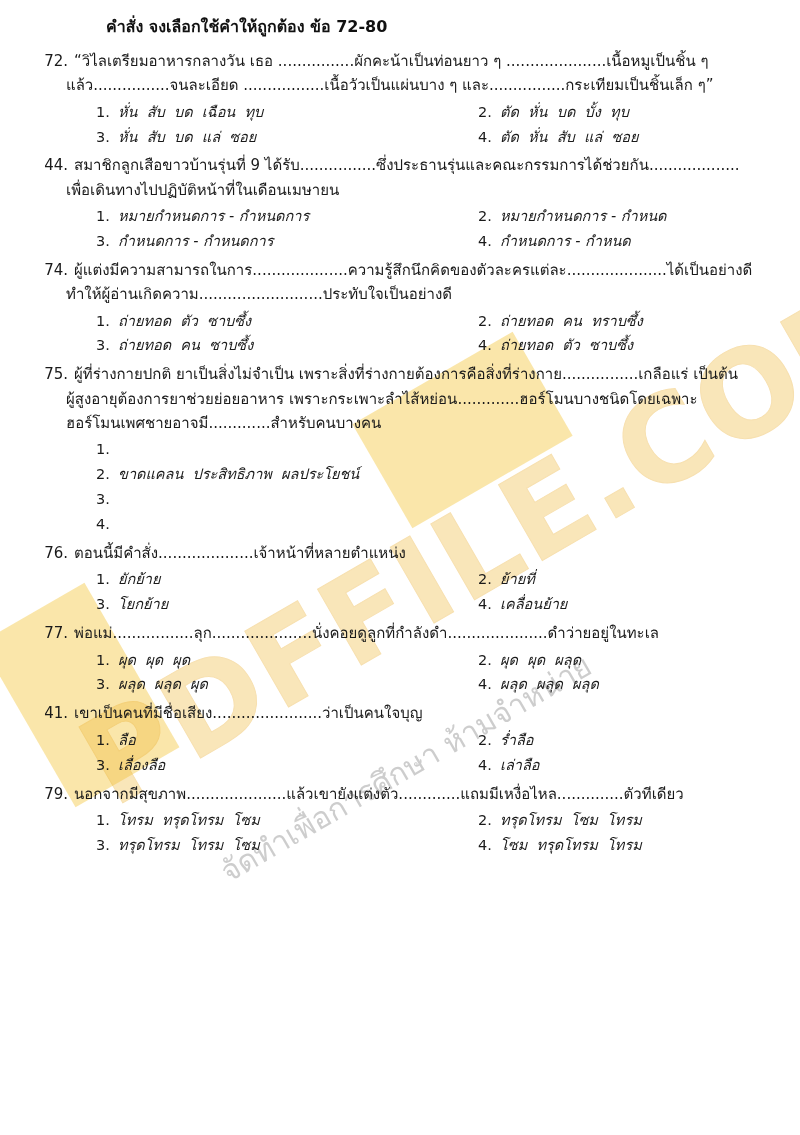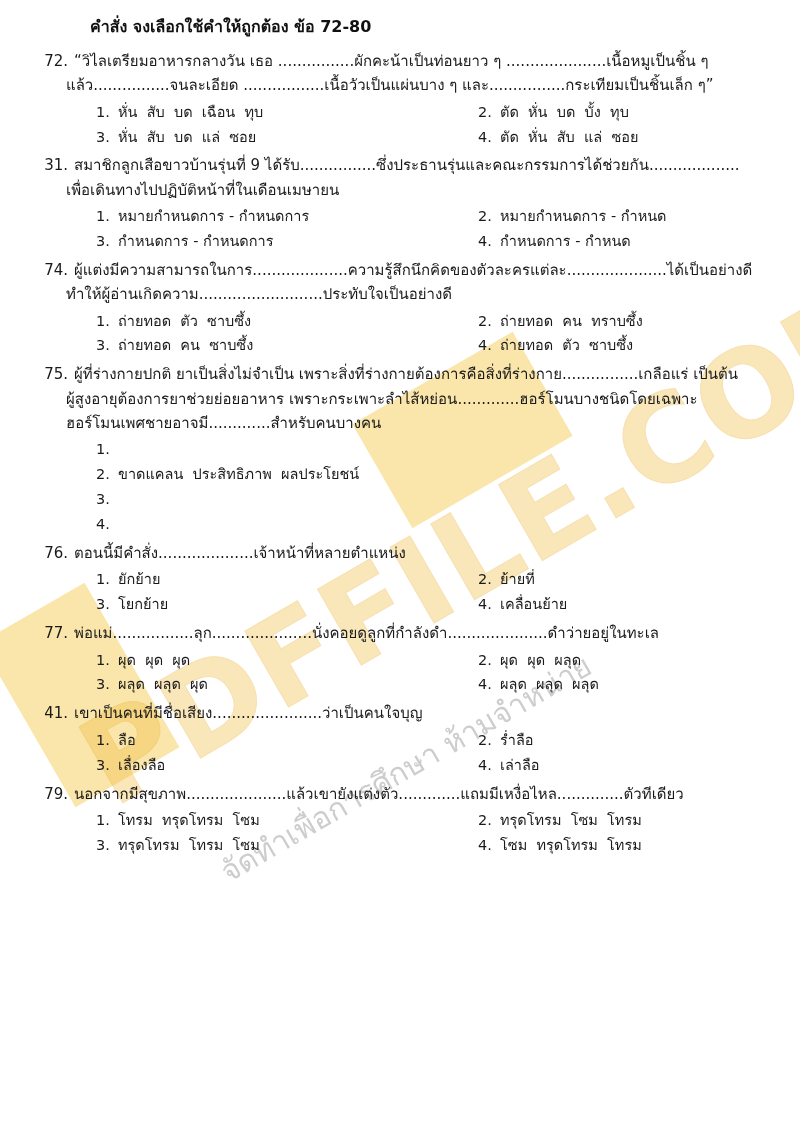--- a/index.html
+++ b/index.html
@@ -59,21 +59,21 @@
   .wm-block {
     position: absolute;
     background: #f5c842;
     opacity: 0.45;
   }
   .content {
     position: relative;
     z-index: 2;
   }
   .instruction {
-    margin: 0 0 10px 56px;
+    margin: 0 0 10px 72px;
     font-size: 16px;
     font-weight: bold;
     color: #111;
   }
   .instruction .word {
     font-weight: bold;
   }
   .q {
     margin-bottom: 2px;
   }
@@ -110,20 +110,21 @@
     font-size: 14.5px;
     display: flex;
   }
   .choice-a { width: 400px; padding-left: 62px; box-sizing: border-box; }
   .choice-b { width: 330px; padding-left: 44px; box-sizing: border-box; }
   .ch-num {
     min-width: 22px;
   }
   .ch-txt {
     white-space: pre;
+    font-style: italic;
   }
   .choices-col .choice {
     width: 100%;
     padding-left: 62px;
     box-sizing: border-box;
   }
 </style>
 </head>
 <body>
 
@@ -168,21 +169,21 @@
           <div class="choice choice-b">
             <span class="ch-num">4.</span>
             <span class="ch-txt">ตัด  หั่น  สับ  แล่  ซอย</span>
           </div>
         </div>
       </div>
     </div>
 
     <div class="q">
       <div class="q-line">
-        <div class="q-num">31.</div>
+        <div class="q-num">44.</div>
         <div class="q-text">สมาชิกลูกเสือขาวบ้านรุ่นที่ 9 ได้รับ................ซึ่งประธานรุ่นและคณะกรรมการได้ช่วยกัน...................</div>
       </div>
       <div class="q-cont">เพื่อเดินทางไปปฏิบัติหน้าที่ในเดือนเมษายน</div>
       <div class="choices">
         <div class="choice-row">
           <div class="choice choice-a">
             <span class="ch-num">1.</span>
             <span class="ch-txt">หมายกำหนดการ - กำหนดการ</span>
           </div>
           <div class="choice choice-b">

